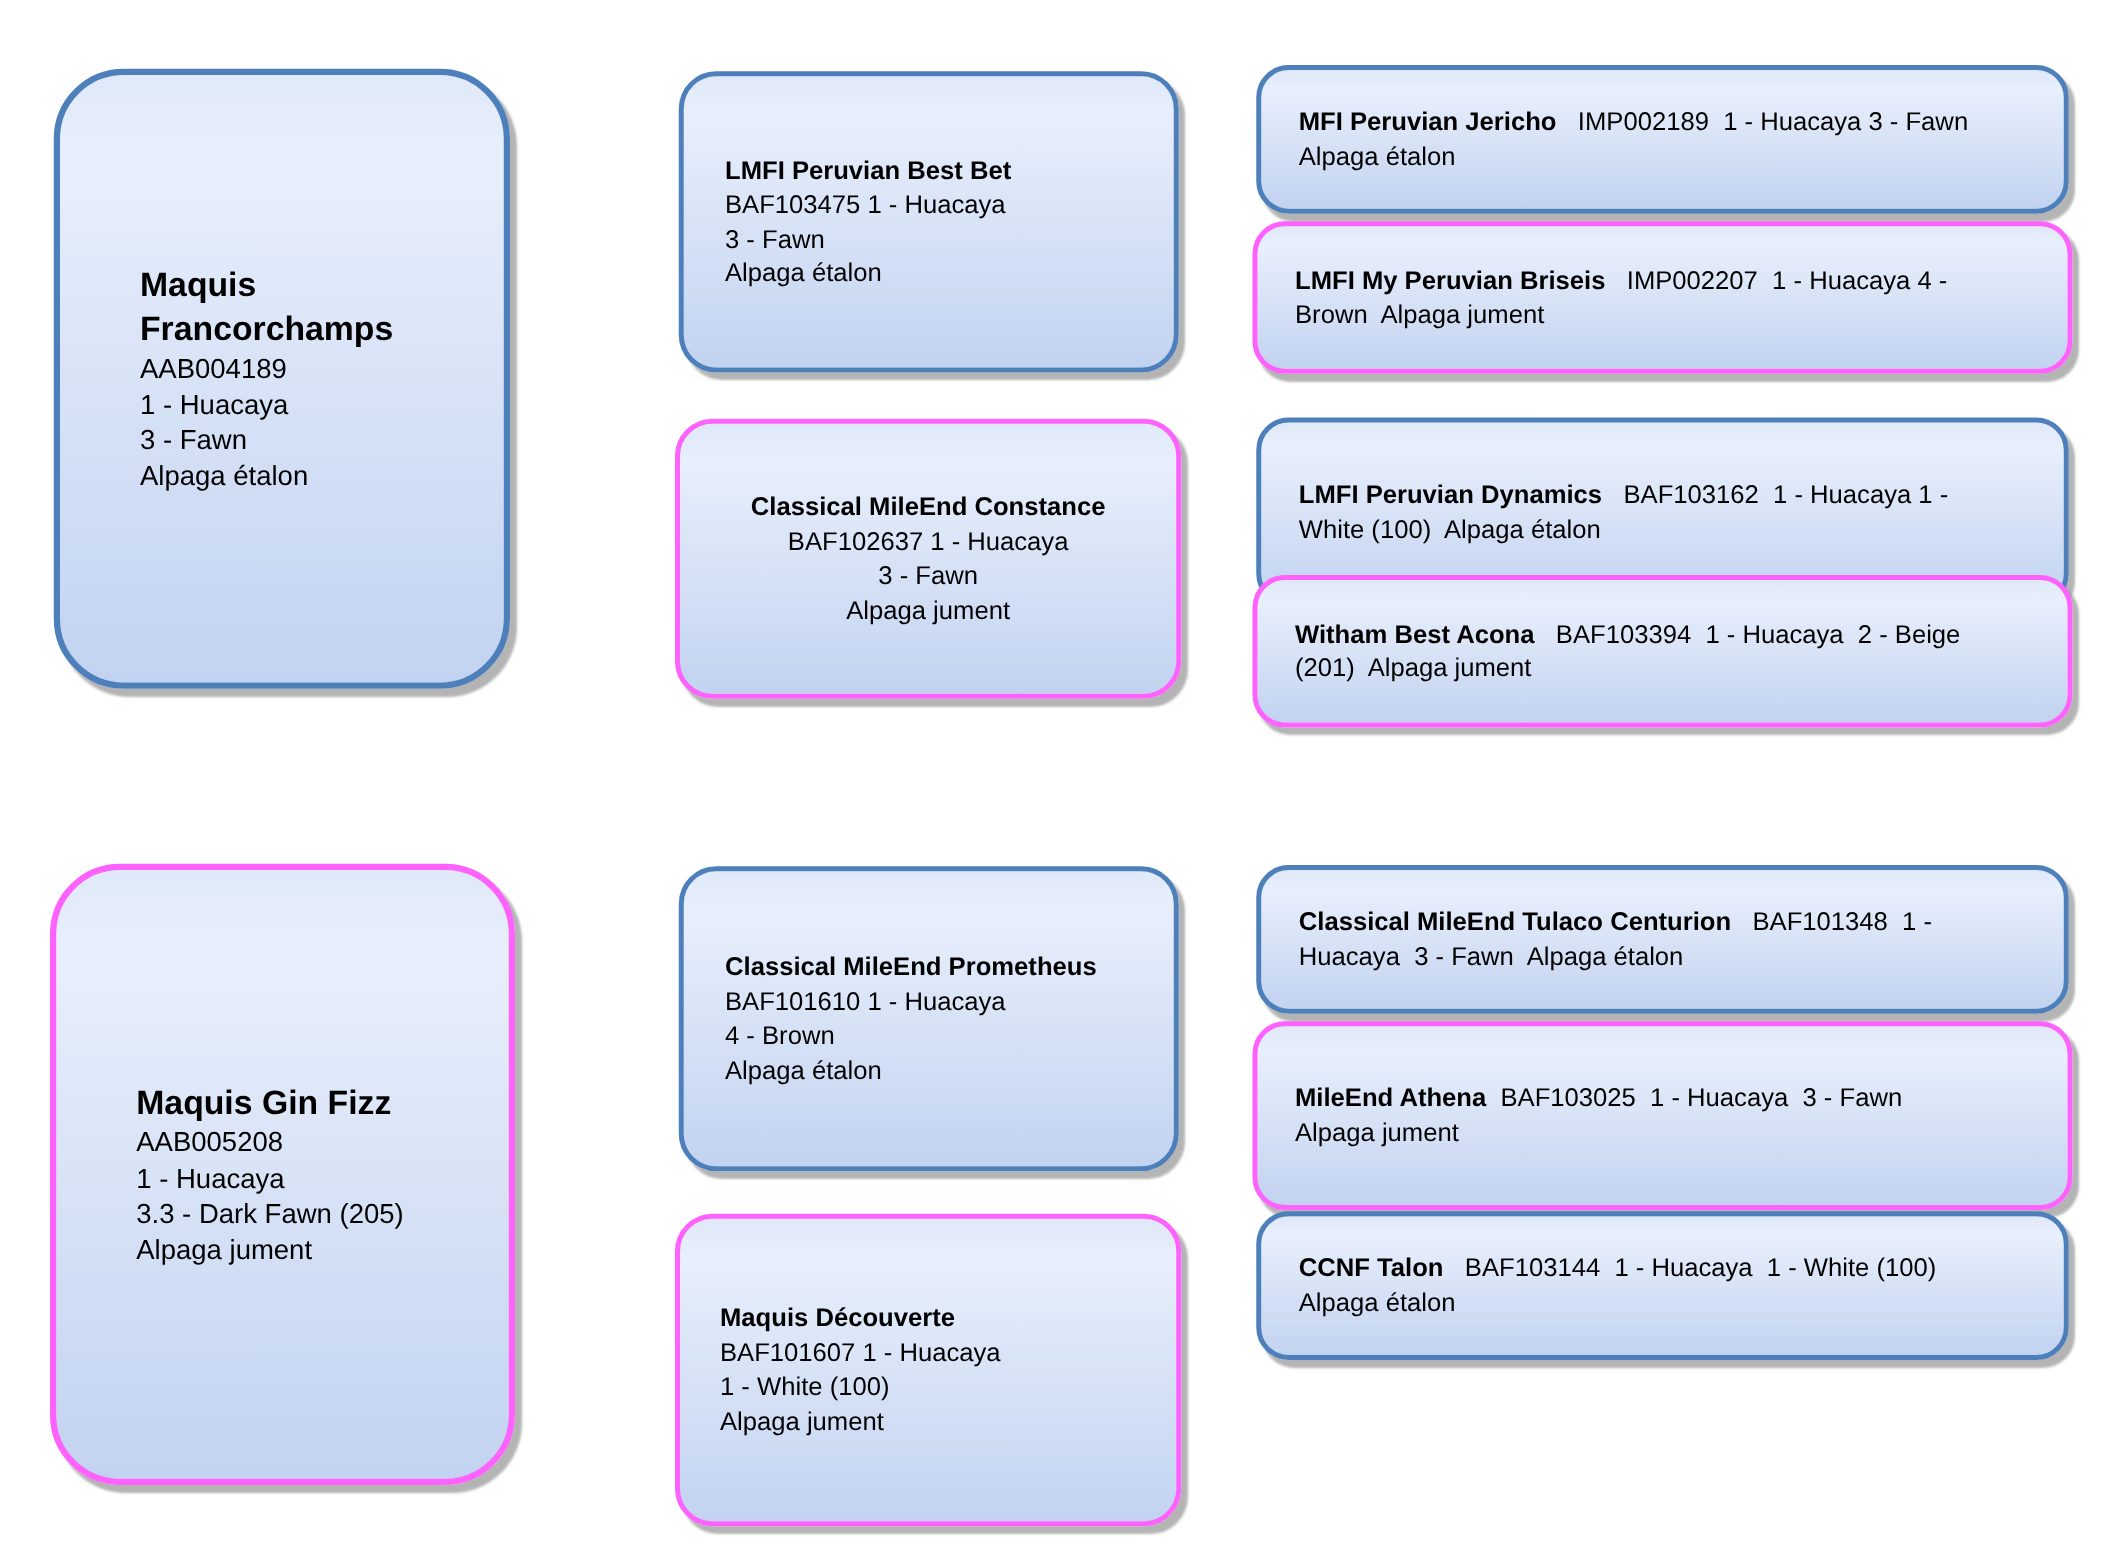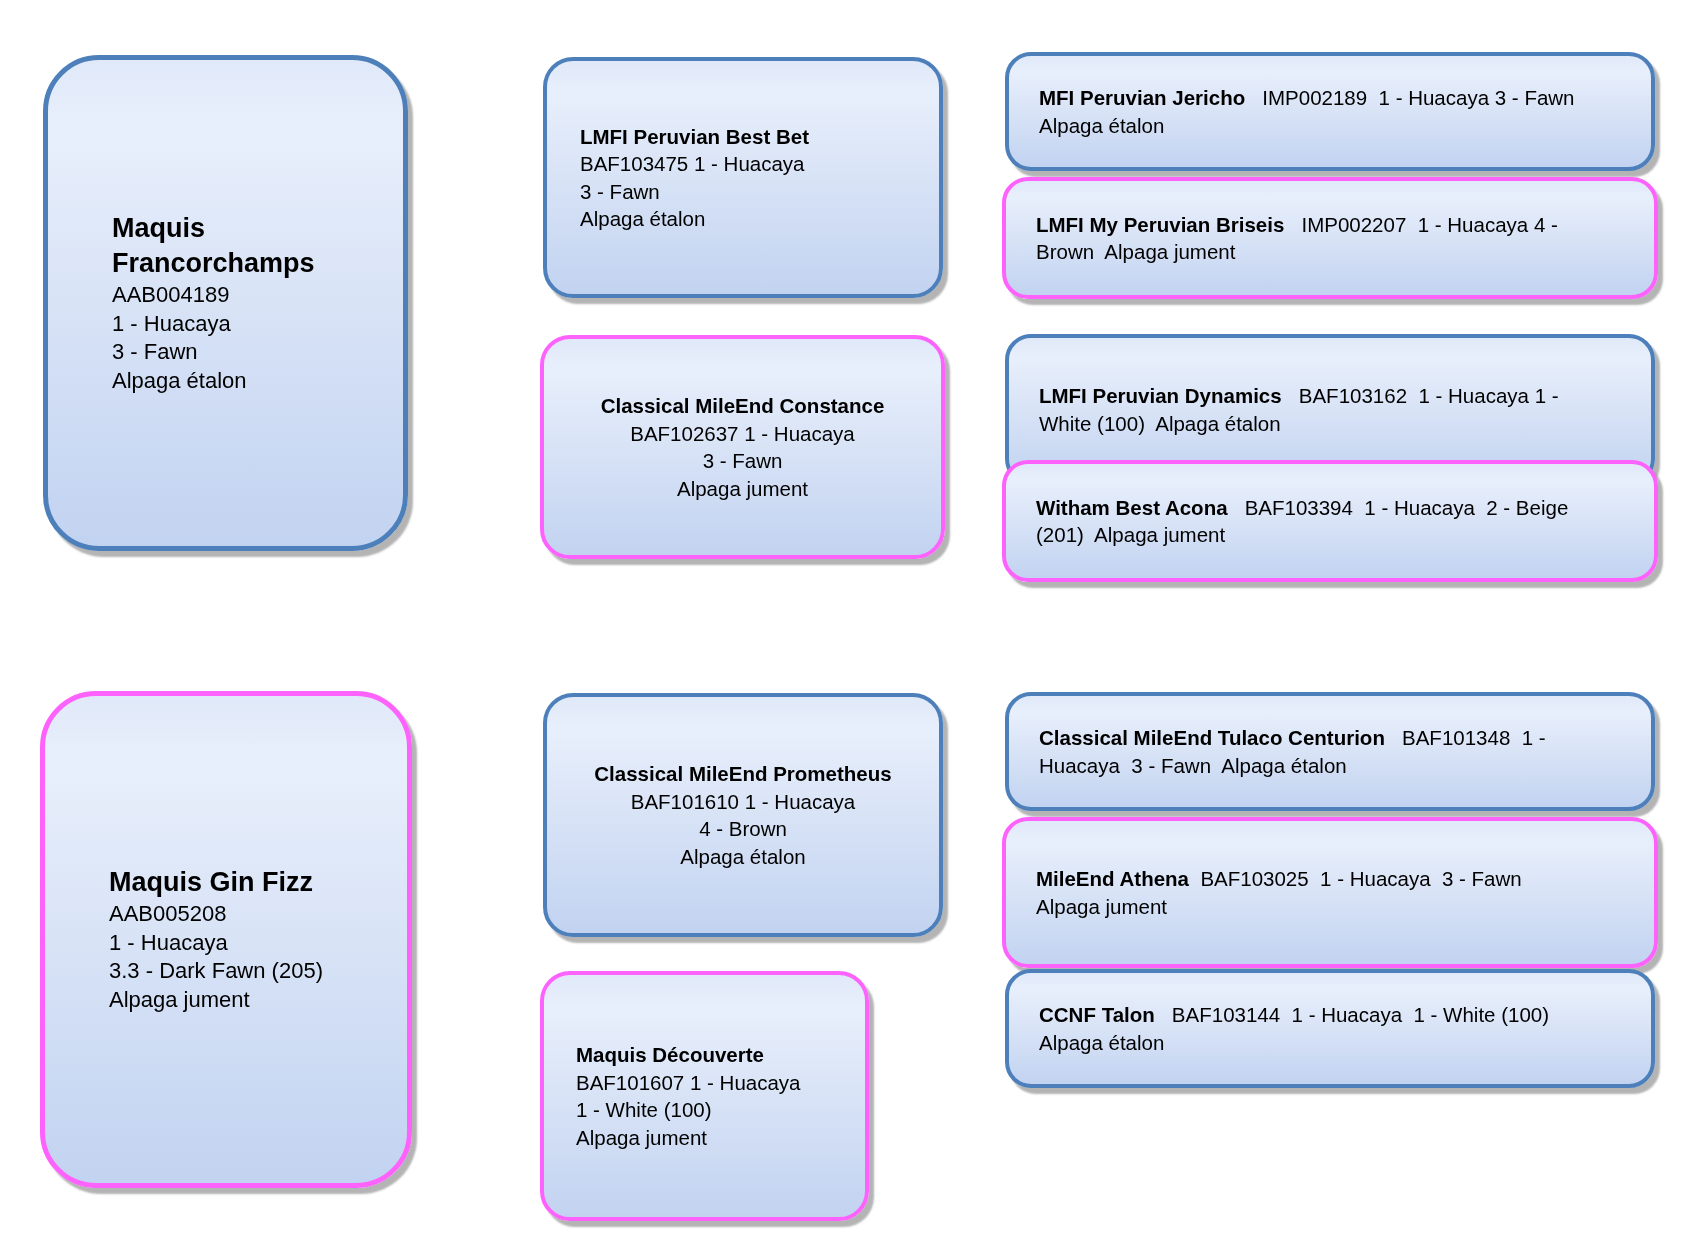--- a/index.html
+++ b/index.html
@@ -35,22 +35,22 @@
   
   .gen3 { border-radius: 26px; padding: 0 62px 0 30px; font-size: 20.5px; line-height: 27.5px; }
   .gen3 .txt { white-space: pre-wrap; }
   .gen3 .name { font-weight: bold; }
 
   #b-francorchamps { left: 43px;   top: 55px;   width: 365px; height: 496px; }
   #b-ginfizz       { left: 40px;   top: 691px;  width: 372px; height: 497px; }
 
   #b-bestbet       { left: 543px;  top: 57px;   width: 400px; height: 241px; }
   #b-constance     { left: 540px;  top: 335px;  width: 405px; height: 224px; text-align: center; }
-  #b-prometheus    { left: 543px;  top: 693px;  width: 400px; height: 244px; text-align: center; }
-  #b-decouverte    { left: 540px;  top: 971px;  width: 329px; height: 250px; padding-left: 32px; }
+  #b-prometheus    { left: 543px;  top: 693px;  width: 400px; height: 244px; }
+  #b-decouverte    { left: 540px;  top: 971px;  width: 405px; height: 250px; padding-left: 32px; }
 
   #b-jericho       { left: 1005px; top: 52px;   width: 650px; height: 119px; }
   #b-briseis       { left: 1002px; top: 177px;  width: 656px; height: 122px; }
   #b-dynamics      { left: 1005px; top: 334px;  width: 650px; height: 151px; }
   #b-acona         { left: 1002px; top: 460px;  width: 656px; height: 122px; }
   #b-centurion     { left: 1005px; top: 692px;  width: 650px; height: 119px; }
   #b-athena        { left: 1002px; top: 817px;  width: 656px; height: 151px; }
   #b-talon         { left: 1005px; top: 969px;  width: 650px; height: 119px; }
   #b-cecilia       { left: 1002px; top: 1096px; width: 656px; height: 121px; }
 </style>

